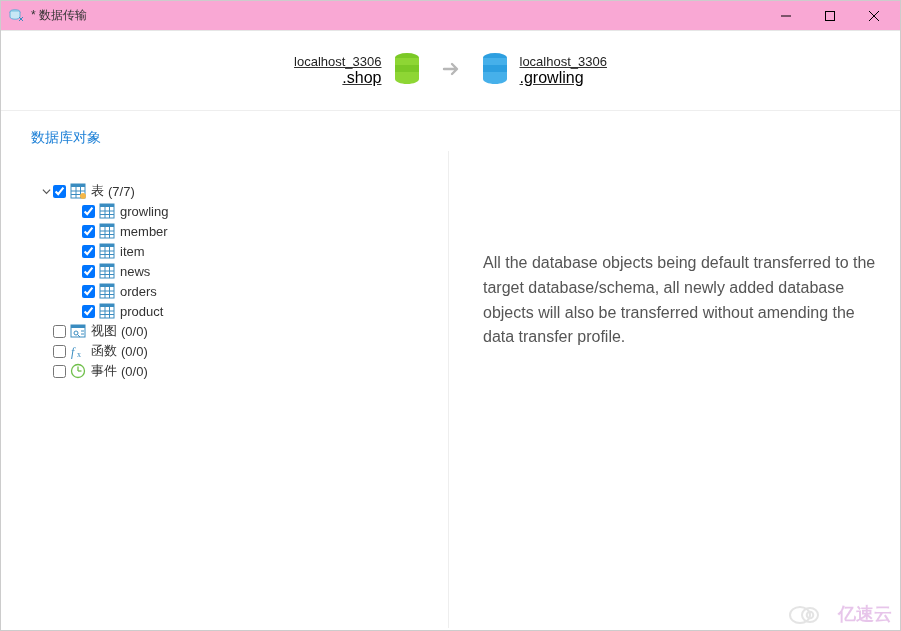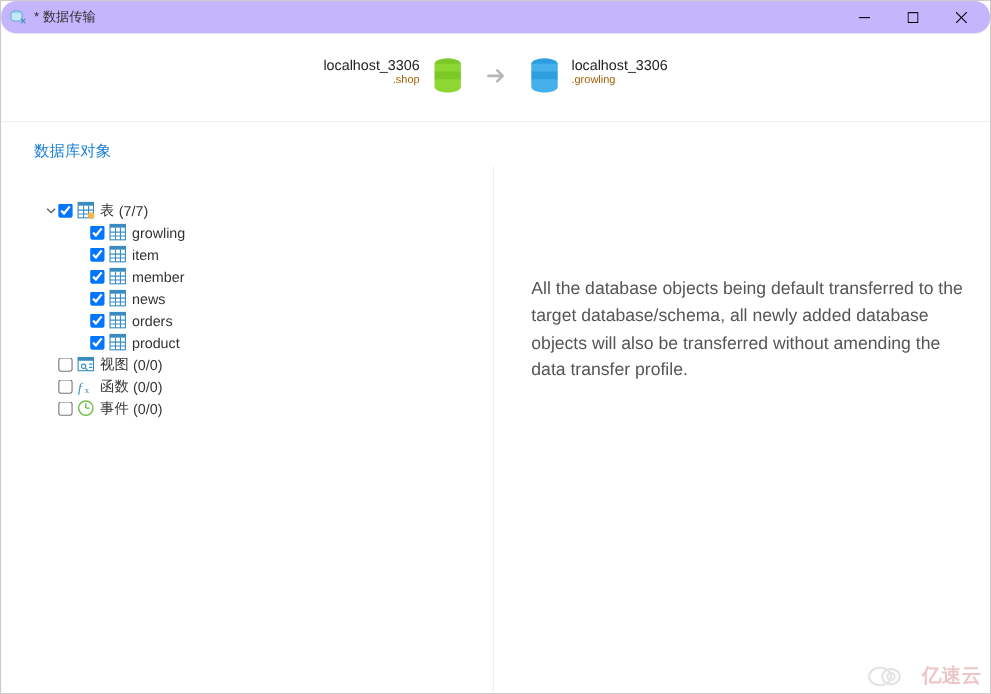--- a/index.html
+++ b/index.html
@@ -13,23 +13,22 @@
       overflow: hidden;
       position: relative;
       border: 1px solid #ccc;
     }
     
     .titlebar {
       height: 30px;
       display: flex;
       align-items: center;
       padding: 0 4px 0 8px;
-      background: #c4b5fd;
+      background: #f9a8d4;
       border-bottom: 1px solid #e6e6e6;
-      border-radius: 14px;
     }
     .titlebar .title-icon {
       width: 16px; height: 16px;
       margin-right: 6px;
       flex: 0 0 auto;
     }
     .titlebar .title-text {
       flex: 1 1 auto;
       font-size: 12px;
       color: #333;
@@ -51,26 +50,28 @@
     .transfer-header {
       height: 80px;
       display: flex;
       align-items: center;
       justify-content: center;
       gap: 18px;
       border-bottom: 1px solid #eee;
     }
     .db-block {
       display: flex;
+      align-items: center;
       gap: 10px;
+      text-decoration: underline;
     }
     .db-block.left { flex-direction: row-reverse; text-align: right; }
     .db-block.right { text-align: left; }
     .db-text .line1 { font-size: 13px; color: #222; }
-    .db-text .line2 { font-size: 10px; color: #a16207; }
+    .db-text .line2 { font-size: 16px; color: #000000; }
     .arrow-icon { color: #b7b7b7; }
 
     .section-title {
       color: #1b7fd6;
       font-size: 14px;
       padding: 18px 16px 4px 30px;
       font-family: Liberation Serif, serif;
     }
 
     
@@ -126,21 +127,21 @@
     .count { margin-left: 4px; }
 
     
     .watermark {
       position: absolute;
       right: 8px;
       bottom: 4px;
       opacity: 0.25;
       font-size: 18px;
       font-weight: 600;
-      color: #b91c1c;
+      color: #a21caf;
       display: flex;
       align-items: center;
       gap: 19px;
       pointer-events: none;
     }
     .watermark svg { opacity: 0.9; }
   </style>
 </head>
 <body>
 
@@ -258,36 +259,36 @@
                 <span class="disclosure"></span>
                 <input type="checkbox" class="chk" checked="" style="">
                 <span class="icon"><svg width="16" height="16" viewBox="0 0 16 16">
                     <rect x="1" y="1" width="14" height="14" fill="#fff" stroke="#3a8cc0"></rect>
                     <rect x="1" y="1" width="14" height="3" fill="#3a8cc0"></rect>
                     <line x1="1" y1="8" x2="15" y2="8" stroke="#3a8cc0"></line>
                     <line x1="1" y1="11.5" x2="15" y2="11.5" stroke="#3a8cc0"></line>
                     <line x1="6" y1="4" x2="6" y2="15" stroke="#3a8cc0"></line>
                     <line x1="10.5" y1="4" x2="10.5" y2="15" stroke="#3a8cc0"></line>
                   </svg></span>
+                <span>member</span>
+              </div>
+            </li>
+            <li>
+              <div class="tree-node">
+                <span class="disclosure"></span>
+                <input type="checkbox" class="chk" checked="" style="">
+                <span class="icon"><svg width="16" height="16" viewBox="0 0 16 16">
+                    <rect x="1" y="1" width="14" height="14" fill="#fff" stroke="#3a8cc0"></rect>
+                    <rect x="1" y="1" width="14" height="3" fill="#3a8cc0"></rect>
+                    <line x1="1" y1="8" x2="15" y2="8" stroke="#3a8cc0"></line>
+                    <line x1="1" y1="11.5" x2="15" y2="11.5" stroke="#3a8cc0"></line>
+                    <line x1="6" y1="4" x2="6" y2="15" stroke="#3a8cc0"></line>
+                    <line x1="10.5" y1="4" x2="10.5" y2="15" stroke="#3a8cc0"></line>
+                  </svg></span>
                 <span>item</span>
-              </div>
-            </li>
-            <li>
-              <div class="tree-node">
-                <span class="disclosure"></span>
-                <input type="checkbox" class="chk" checked="" style="">
-                <span class="icon"><svg width="16" height="16" viewBox="0 0 16 16">
-                    <rect x="1" y="1" width="14" height="14" fill="#fff" stroke="#3a8cc0"></rect>
-                    <rect x="1" y="1" width="14" height="3" fill="#3a8cc0"></rect>
-                    <line x1="1" y1="8" x2="15" y2="8" stroke="#3a8cc0"></line>
-                    <line x1="1" y1="11.5" x2="15" y2="11.5" stroke="#3a8cc0"></line>
-                    <line x1="6" y1="4" x2="6" y2="15" stroke="#3a8cc0"></line>
-                    <line x1="10.5" y1="4" x2="10.5" y2="15" stroke="#3a8cc0"></line>
-                  </svg></span>
-                <span>member</span>
               </div>
             </li>
             <li>
               <div class="tree-node">
                 <span class="disclosure"></span>
                 <input type="checkbox" class="chk" checked="" style="">
                 <span class="icon"><svg width="16" height="16" viewBox="0 0 16 16">
                     <rect x="1" y="1" width="14" height="14" fill="#fff" stroke="#3a8cc0"></rect>
                     <rect x="1" y="1" width="14" height="3" fill="#3a8cc0"></rect>
                     <line x1="1" y1="8" x2="15" y2="8" stroke="#3a8cc0"></line>

